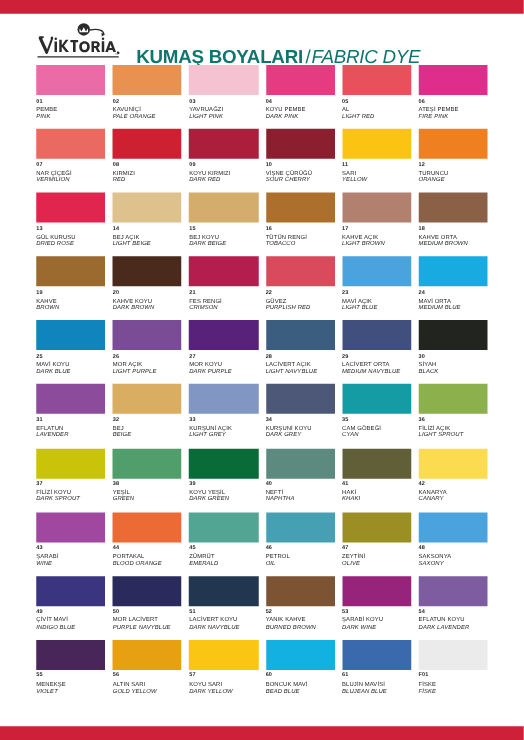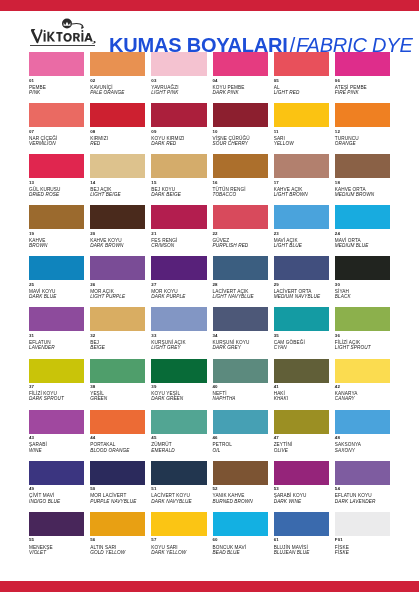--- a/index.html
+++ b/index.html
@@ -53,25 +53,25 @@
   }
   .logo {
     width: 72px;
     height: 34px;
     position: relative;
     flex: 0 0 auto;
     margin-right: 8px;
   }
   .logo svg { display: block; }
   .title {
-    font-size: 20px;
+    font-size: 15px;
     letter-spacing: -0.2px;
     white-space: nowrap;
     line-height: 1;
-    color: #1d4ed8;
+    color: #0f766e;
     margin-top: 24px;
   }
   .title .t-bold {
     font-weight: bold;
   }
   .title .t-slash {
     font-weight: normal;
     padding: 0 1px 0 2px;
   }
   .title .t-ital {

